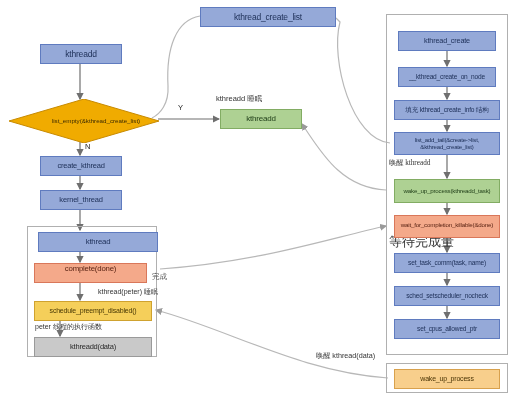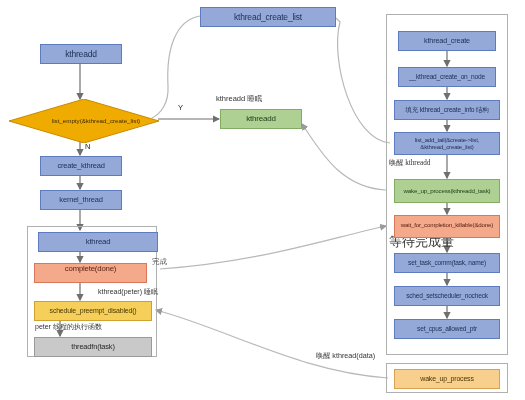--- a/index.html
+++ b/index.html
@@ -197,24 +197,24 @@
 
   <div class="node yellow" style="left:34px; top:301px; width:118px; height:17px; font-size:7px;">
     <span>schedule_preempt_disabled()</span>
   </div>
 
   <div class="caption" style="left:35px; top:323px; font-size:7px;">
     <span>peter 线程的执行函数</span>
   </div>
 
   <div class="node grey" style="left:34px; top:337px; width:118px; height:17px; font-size:7.5px;">
-    <span>threadfn(task)</span>
-  </div>
-
-  <div class="caption" style="left:152px; top:258px; font-size:7.5px; color:#555;">
+    <span>kthreadd(data)</span>
+  </div>
+
+  <div class="caption" style="left:152px; top:273px; font-size:7.5px; color:#555;">
     <span>完成</span>
   </div>
 
   <div class="caption" style="left:98px; top:288px; font-size:7px;">
     <span>kthread(peter) 睡眠</span>
   </div>
 
   <div class="caption" style="left:216px; top:95px; font-size:7.5px;">
     <span>kthreadd 睡眠</span>
   </div>

